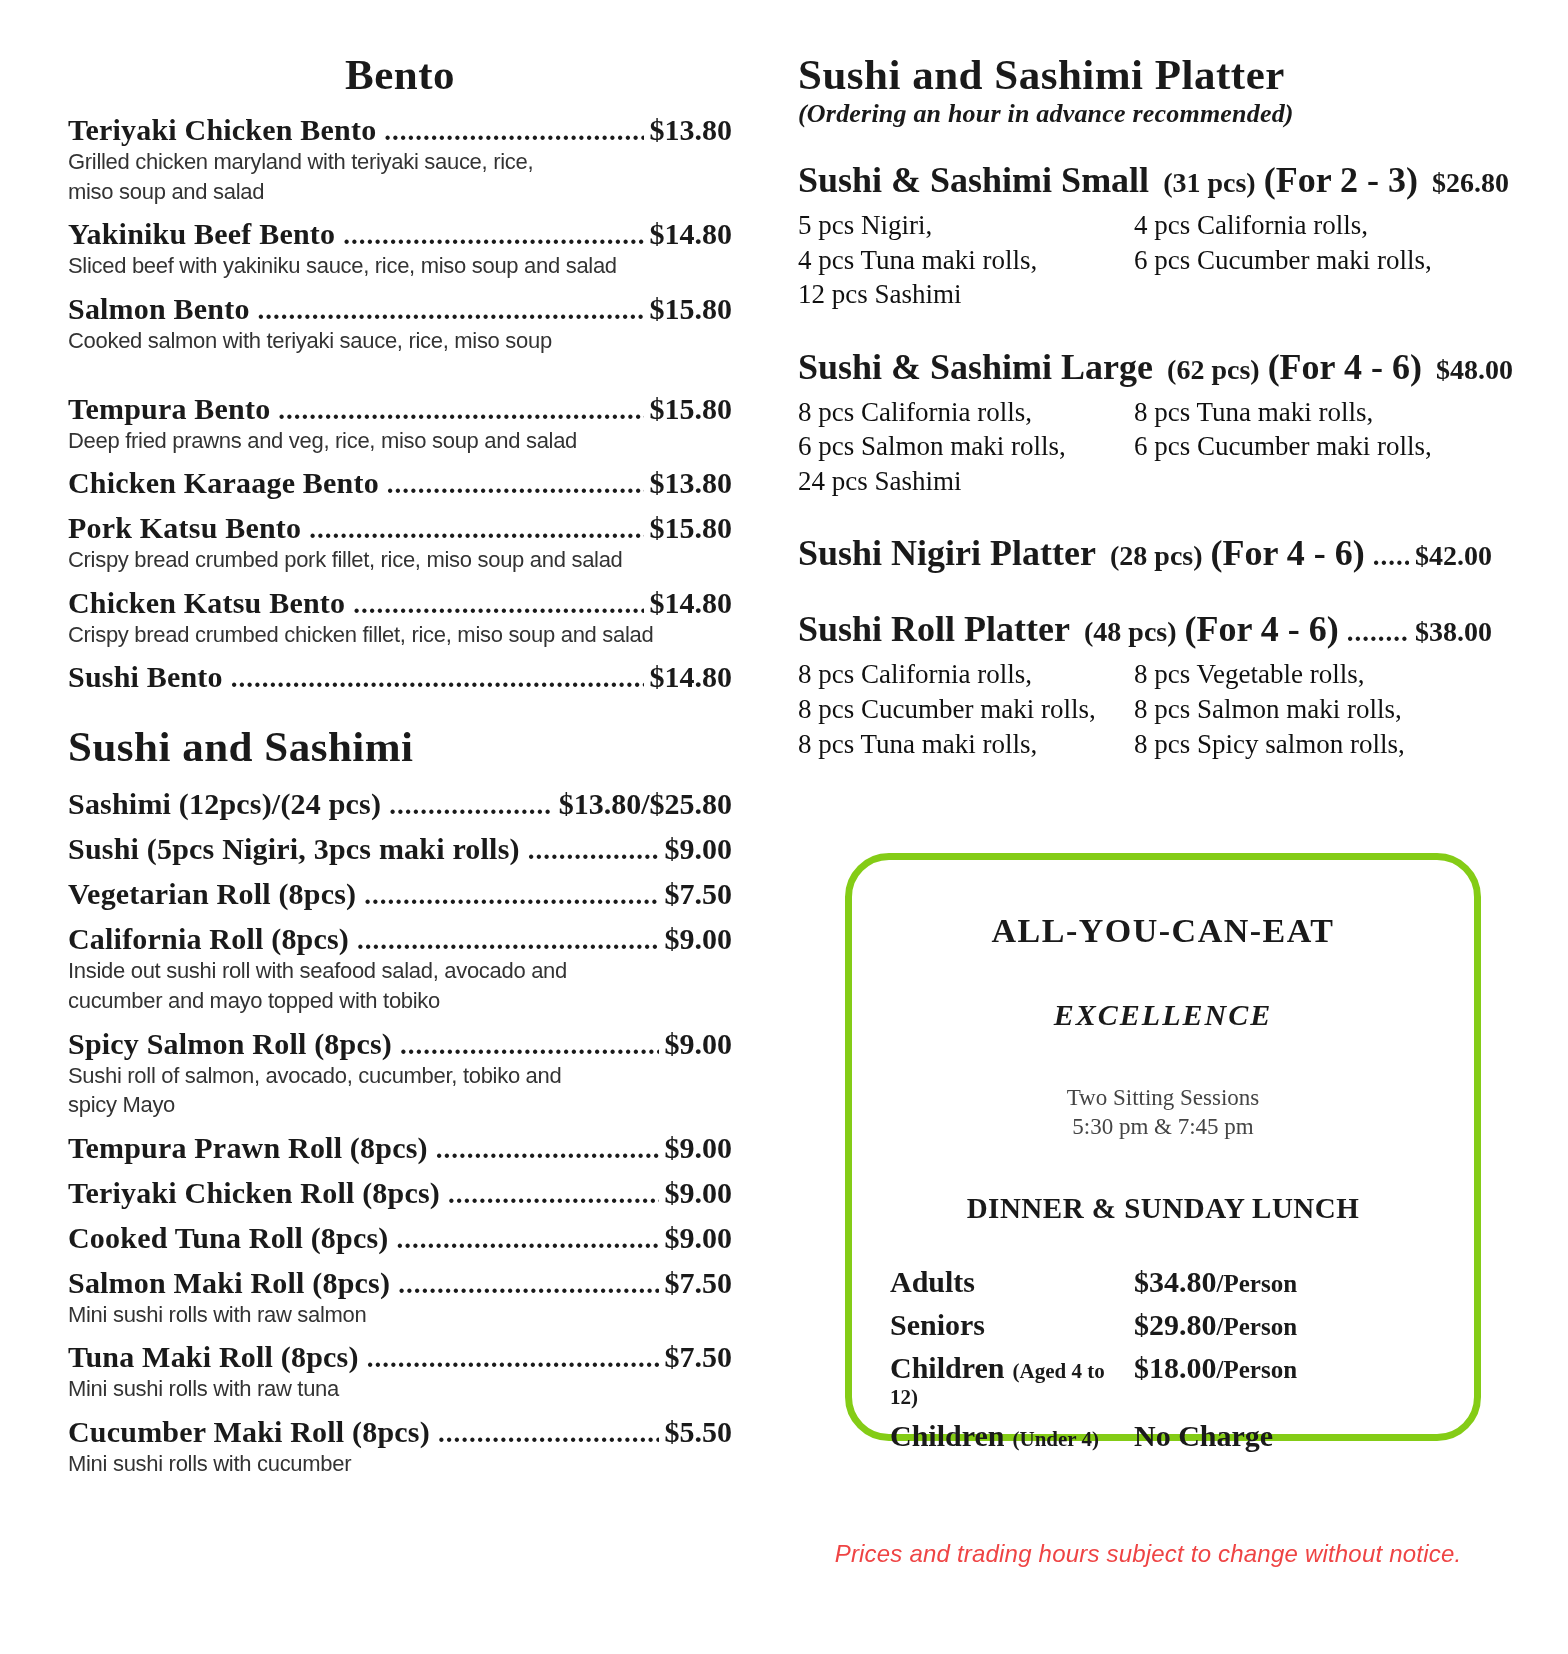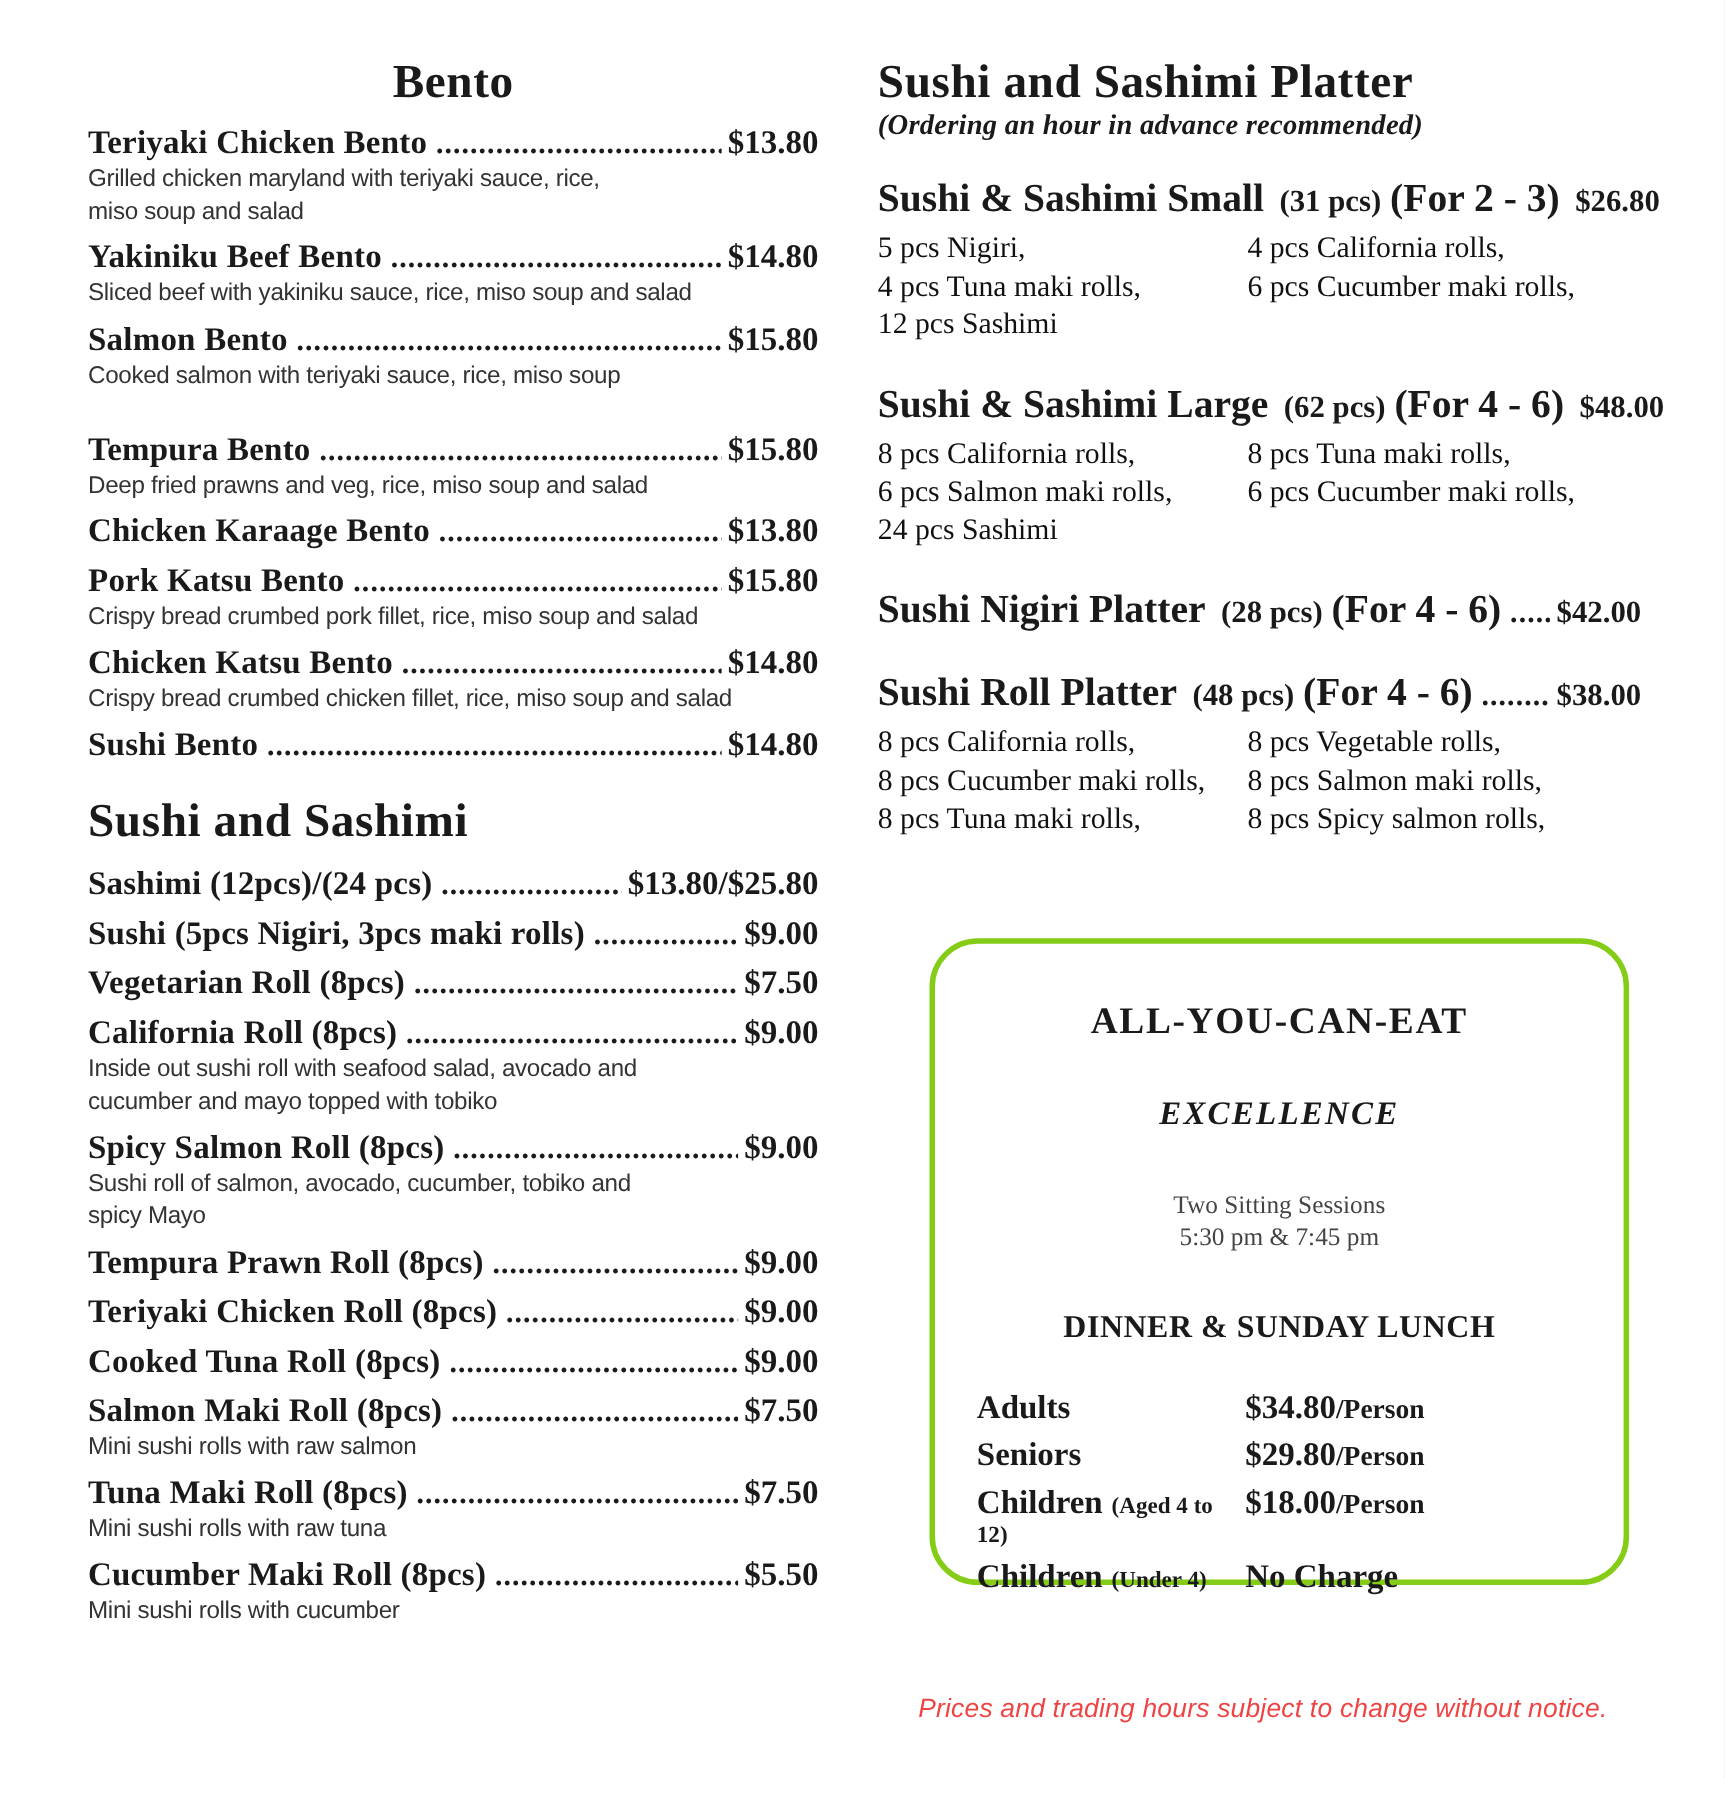--- a/index.html
+++ b/index.html
@@ -5,21 +5,21 @@
   * { margin:0; padding:0; box-sizing:border-box; }
   html,body { background:#e8e8e8; }
   .page {
     position:relative;
     width:1568px; height:1654px;
     background:#ffffff;
     font-family:"Liberation Serif", serif;
     color:#1a1a1a;
     overflow:hidden;
   }
-  .col-left  { position:absolute; left:80px;  top:52px; width:664px; }
+  .col-left  { position:absolute; left:68px;  top:52px; width:664px; }
   .col-right { position:absolute; left:798px; top:52px; width:694px; }
 
   .section-title-center {
     text-align:center; font-size:43px; font-weight:bold;
     letter-spacing:0.5px; line-height:1.05; margin-bottom:16px;
   }
   .section-title-left {
     text-align:left; font-size:43px; font-weight:bold;
     letter-spacing:0.5px; line-height:1.05; margin-top:30px; margin-bottom:18px;
   }
@@ -53,21 +53,21 @@
   .pt-serves { font-size:36px; font-weight:bold; white-space:nowrap; margin-left:8px; }
   .pt-price { font-size:28px; font-weight:bold; white-space:nowrap; }
   .detail-grid {
     display:grid; grid-template-columns:336px 1fr;
     font-size:27px; line-height:1.28; margin-top:7px; color:#111;
   }
 
   
   .ayce-box {
     position:absolute; left:845px; top:853px; width:636px; height:588px;
-    border:5px solid #84cc16; border-radius:44px;
+    border:7px solid #84cc16; border-radius:44px;
     text-align:center;
   }
   .ayce-title { font-size:34px; font-weight:bold; letter-spacing:1.5px; margin-top:52px; }
   .ayce-subtitle { font-size:30px; font-weight:bold; font-style:italic; letter-spacing:2px; margin-top:48px; }
   .ayce-session { font-size:23px; color:#444; line-height:1.25; }
   .ayce-sessions { margin-top:52px; }
   .ayce-heading { font-size:29px; font-weight:bold; letter-spacing:0.5px; margin-top:50px; }
   .ayce-rows { margin-top:40px; padding:0 0 0 38px; text-align:left; }
   .ayce-row { display:grid; grid-template-columns:244px 1fr; align-items:baseline; margin-bottom:9px; }
   .ayce-label { font-size:30px; font-weight:bold; white-space:nowrap; }

